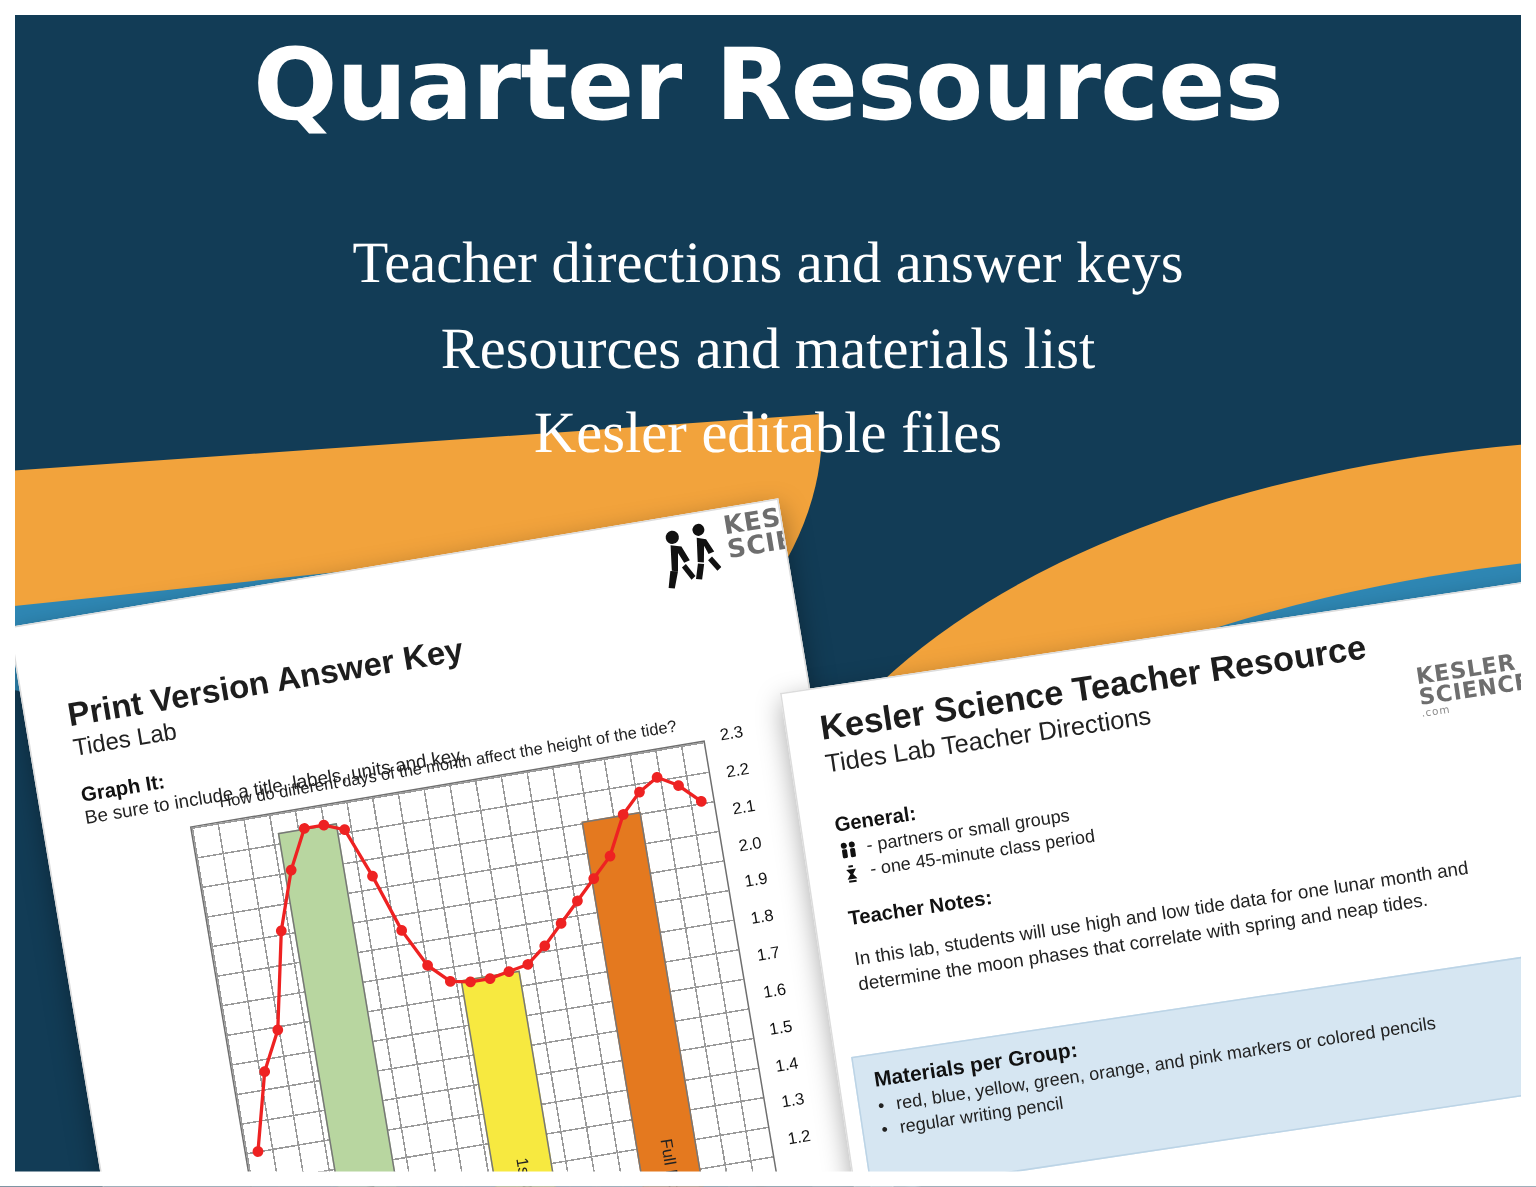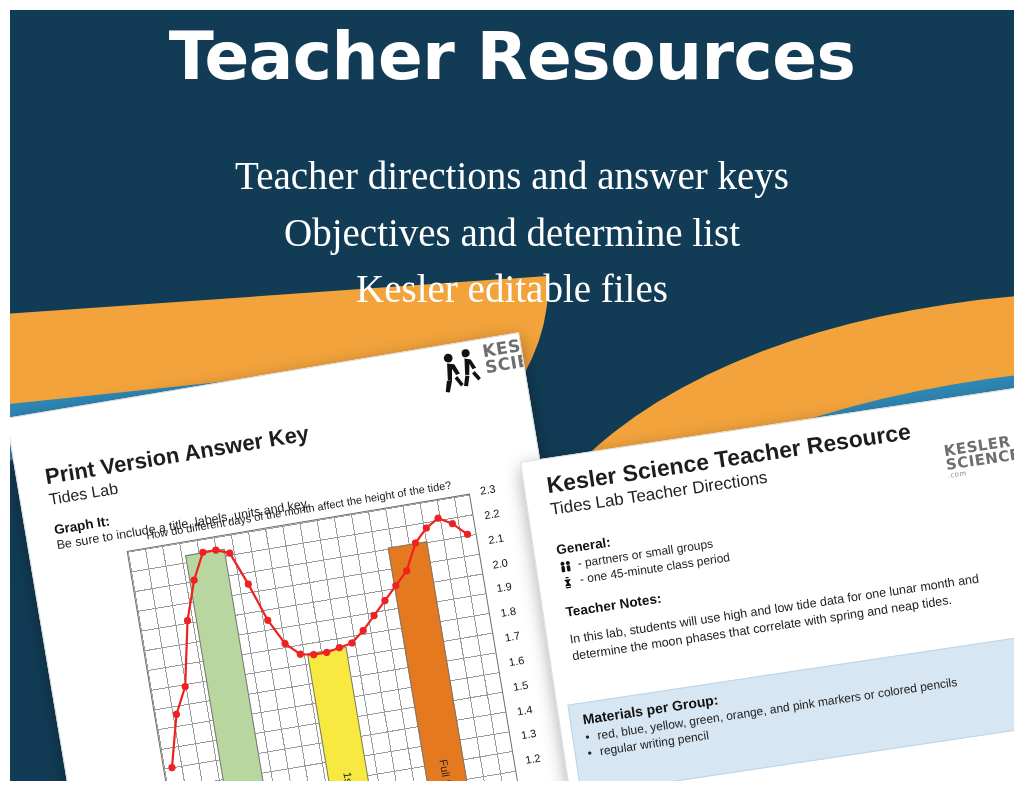--- a/index.html
+++ b/index.html
@@ -184,26 +184,26 @@
 <div id="stage">
 
   <div class="swoosh" id="swoosh-orange-left"></div>
   <div class="swoosh" id="swoosh-blue-left"></div>
   <div class="swoosh" id="swoosh-navy-left"></div>
   <div class="swoosh" id="swoosh-orange-right"></div>
   <div class="swoosh" id="swoosh-blue-right"></div>
   <div class="swoosh" id="swoosh-navy-right"></div>
 
   <div id="headline">
-    <div class="title">Teacher Resources</div>
+    <div class="title">Quarter Resources</div>
   </div>
 
   <div id="subtitle">
     <div>Teacher directions and answer keys</div>
-    <div>Objectives and determine list</div>
+    <div>Resources and materials list</div>
     <div>Kesler editable files</div>
   </div>
 
   <div class="sheet" id="sheet-answer-key">
     <div class="sheet-inner">
 
       <div class="runners" style="left:432px; top:6px;">
         <svg width="42" height="44" viewBox="0 0 42 44">
           <g fill="#111">
             <circle cx="13" cy="7" r="4.4"></circle>

